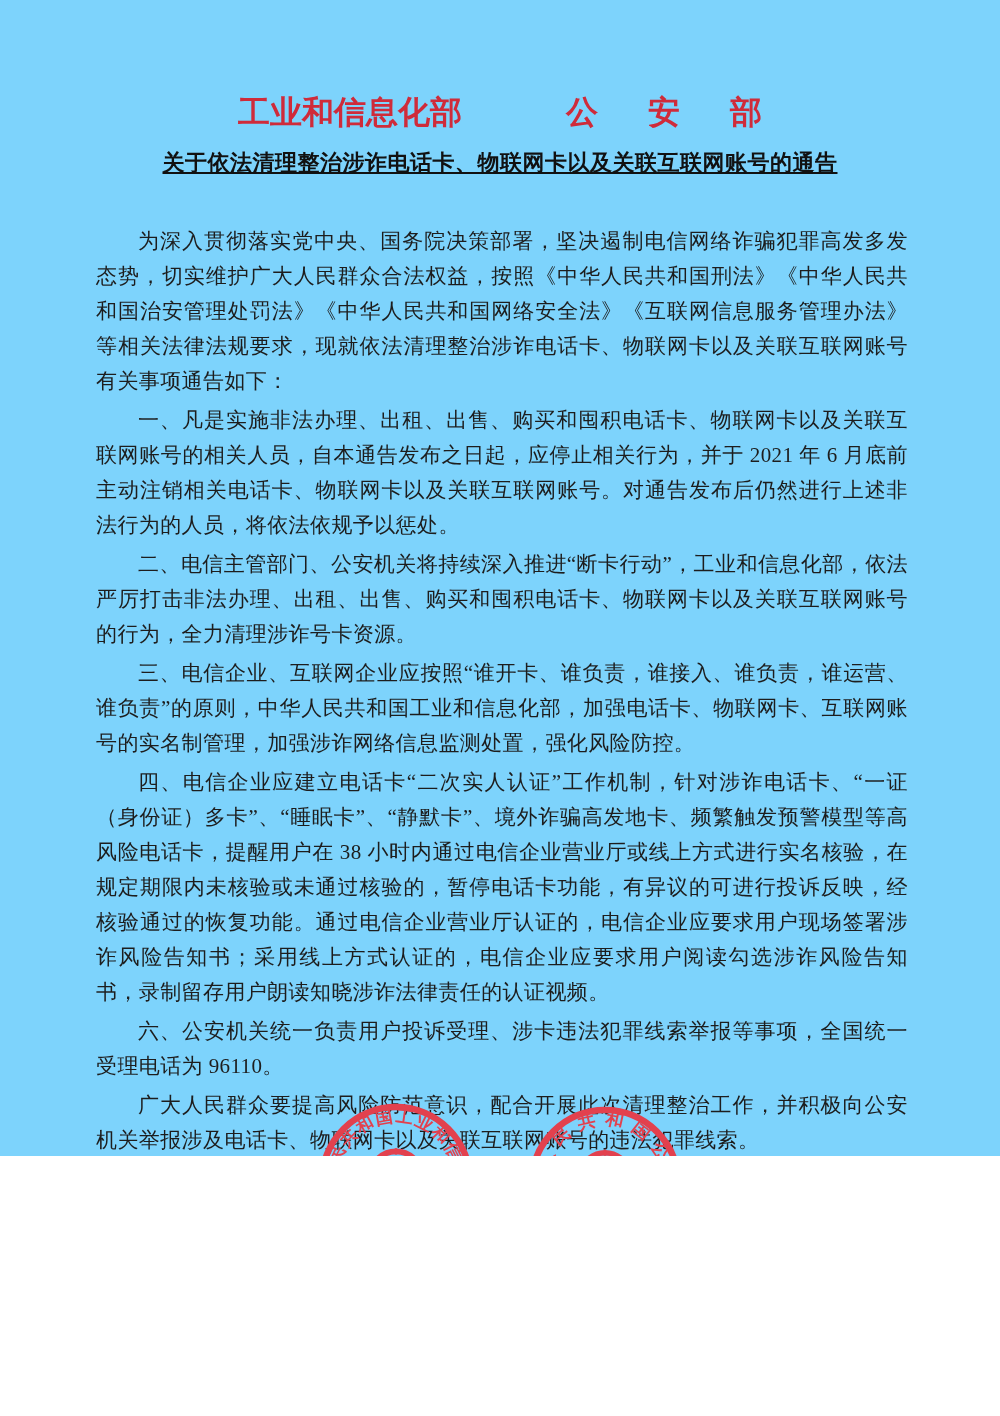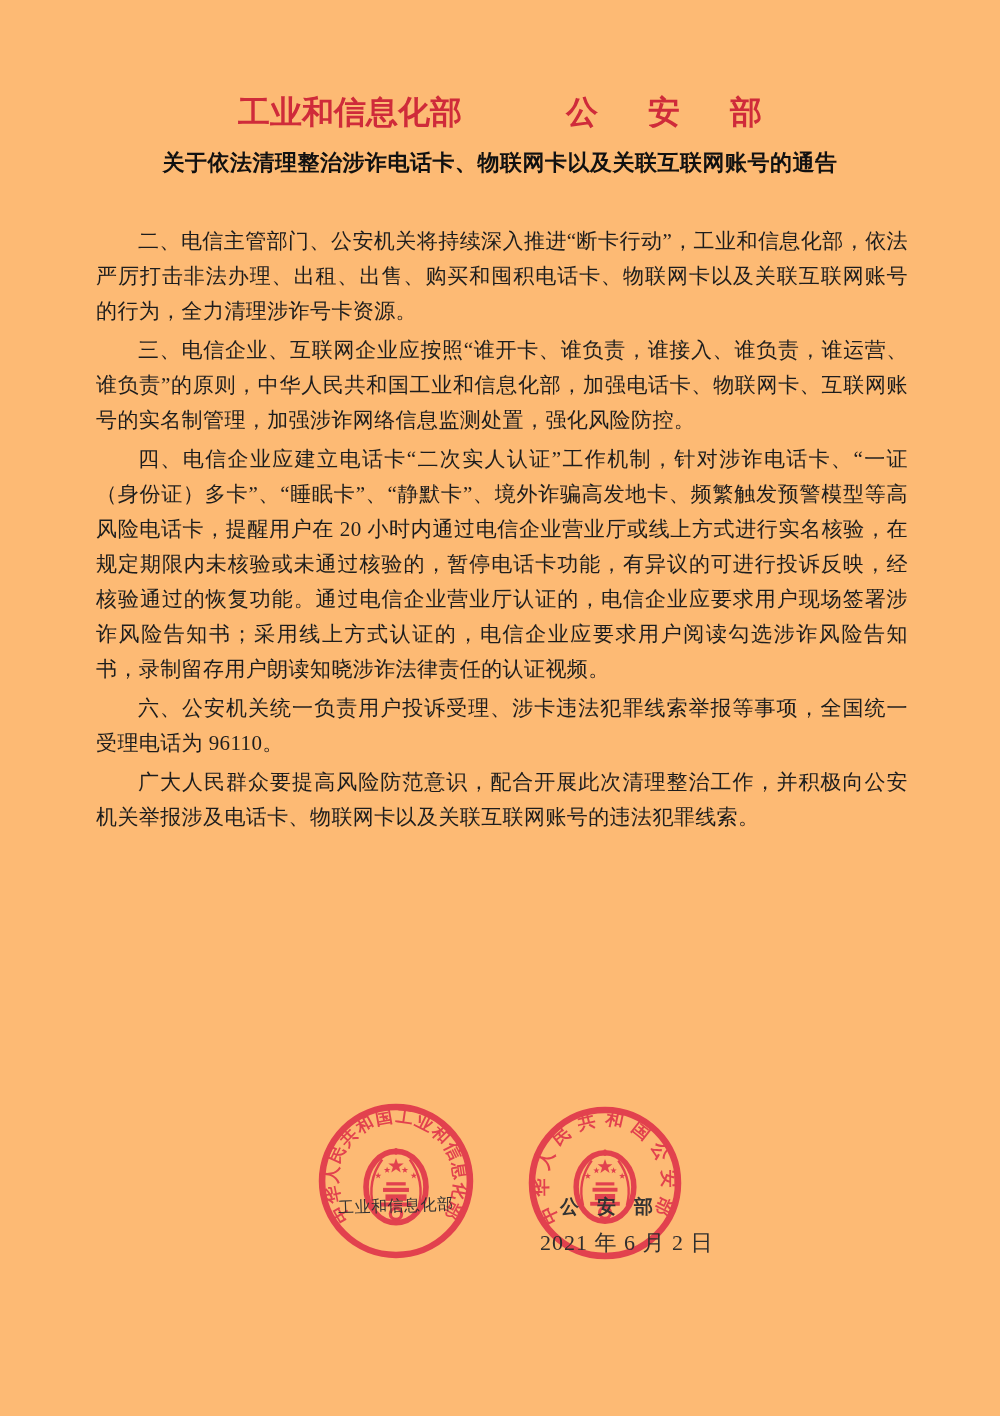--- a/index.html
+++ b/index.html
@@ -9,22 +9,22 @@
   }
   html, body { margin: 0; padding: 0; }
   body {
     width: 1000px; height: 1416px;
     background: #ffffff;
     font-family: "Liberation Serif", "DejaVu Serif", serif;
     color: var(--text-black);
   }
   .page {
     position: relative;
-    width: 1000px; height: 1416px;
-    background: #fdba74;
+    width: 1000px; height: 1156px;
+    background: #7dd3fc;
     overflow: hidden;
   }
   .gov-header {
     display: flex;
     justify-content: center;
     align-items: baseline;
     gap: 104px;
     padding-top: 92px;
     font-size: 32px;
     line-height: 1.25;
@@ -36,20 +36,21 @@
     margin-right: -50px;
   }
   .doc-title {
     text-align: center;
     margin-top: 16px;
     font-family: "Liberation Sans", "DejaVu Sans", sans-serif;
     font-size: 22px;
     font-weight: bold;
     letter-spacing: 0.5px;
     color: #111;
+    text-decoration: underline;
   }
   .doc-body {
     margin: 46px 92px 0 96px;
     font-size: 21px;
     line-height: 35px;
     text-align: justify;
     letter-spacing: 0.4px;
   }
   .doc-body p {
     margin: 0 0 4px 0;
@@ -100,23 +101,25 @@
 <div class="page">
 
   <div class="gov-header">
     <span>工业和信息化部</span>
     <span class="right-ministry">公安部</span>
   </div>
 
   <div class="doc-title">关于依法清理整治涉诈电话卡、物联网卡以及关联互联网账号的通告</div>
 
   <div class="doc-body">
+    <p>为深入贯彻落实党中央、国务院决策部署，坚决遏制电信网络诈骗犯罪高发多发态势，切实维护广大人民群众合法权益，按照《中华人民共和国刑法》《中华人民共和国治安管理处罚法》《中华人民共和国网络安全法》《互联网信息服务管理办法》等相关法律法规要求，现就依法清理整治涉诈电话卡、物联网卡以及关联互联网账号有关事项通告如下：</p>
+    <p>一、凡是实施非法办理、出租、出售、购买和囤积电话卡、物联网卡以及关联互联网账号的相关人员，自本通告发布之日起，应停止相关行为，并于 2021 年 6 月底前主动注销相关电话卡、物联网卡以及关联互联网账号。对通告发布后仍然进行上述非法行为的人员，将依法依规予以惩处。</p>
     <p>二、电信主管部门、公安机关将持续深入推进“断卡行动”，工业和信息化部，依法严厉打击非法办理、出租、出售、购买和囤积电话卡、物联网卡以及关联互联网账号的行为，全力清理涉诈号卡资源。</p>
     <p>三、电信企业、互联网企业应按照“谁开卡、谁负责，谁接入、谁负责，谁运营、谁负责”的原则，中华人民共和国工业和信息化部，加强电话卡、物联网卡、互联网账号的实名制管理，加强涉诈网络信息监测处置，强化风险防控。</p>
-    <p>四、电信企业应建立电话卡“二次实人认证”工作机制，针对涉诈电话卡、“一证（身份证）多卡”、“睡眠卡”、“静默卡”、境外诈骗高发地卡、频繁触发预警模型等高风险电话卡，提醒用户在 20 小时内通过电信企业营业厅或线上方式进行实名核验，在规定期限内未核验或未通过核验的，暂停电话卡功能，有异议的可进行投诉反映，经核验通过的恢复功能。通过电信企业营业厅认证的，电信企业应要求用户现场签署涉诈风险告知书；采用线上方式认证的，电信企业应要求用户阅读勾选涉诈风险告知书，录制留存用户朗读知晓涉诈法律责任的认证视频。</p>
+    <p>四、电信企业应建立电话卡“二次实人认证”工作机制，针对涉诈电话卡、“一证（身份证）多卡”、“睡眠卡”、“静默卡”、境外诈骗高发地卡、频繁触发预警模型等高风险电话卡，提醒用户在 38 小时内通过电信企业营业厅或线上方式进行实名核验，在规定期限内未核验或未通过核验的，暂停电话卡功能，有异议的可进行投诉反映，经核验通过的恢复功能。通过电信企业营业厅认证的，电信企业应要求用户现场签署涉诈风险告知书；采用线上方式认证的，电信企业应要求用户阅读勾选涉诈风险告知书，录制留存用户朗读知晓涉诈法律责任的认证视频。</p>
     <p>六、公安机关统一负责用户投诉受理、涉卡违法犯罪线索举报等事项，全国统一受理电话为 96110。</p>
     <p>广大人民群众要提高风险防范意识，配合开展此次清理整治工作，并积极向公安机关举报涉及电话卡、物联网卡以及关联互联网账号的违法犯罪线索。</p>
   </div>
 
   <div class="seal-layer">
 
     <svg class="seal seal-miit" viewBox="0 0 156 156">
       <defs>
         <path id="ringL" d="M 37,119 A 58,58 0 1 1 119,119" fill="none"></path>
         <path id="star" d="M0,-10 L2.35,-3.24 L9.51,-3.09 L3.8,1.24 L5.88,8.09 L0,4 L-5.88,8.09 L-3.8,1.24 L-9.51,-3.09 L-2.35,-3.24 Z"></path>

